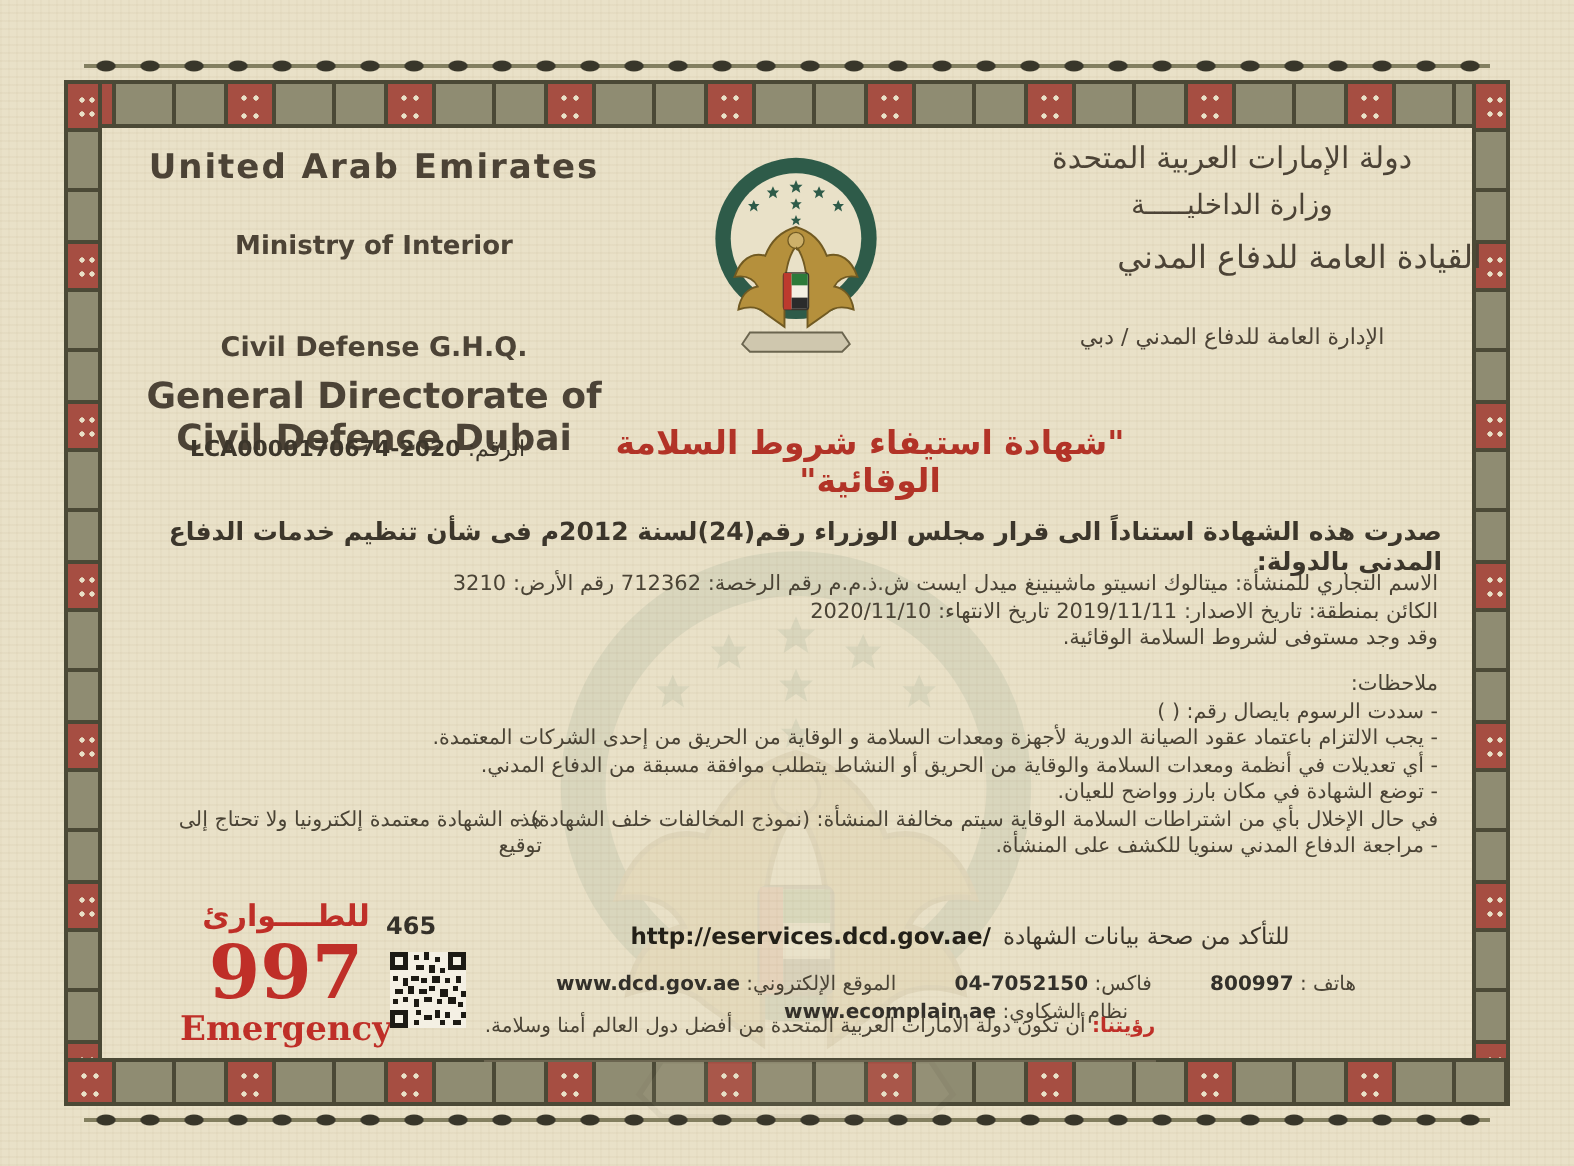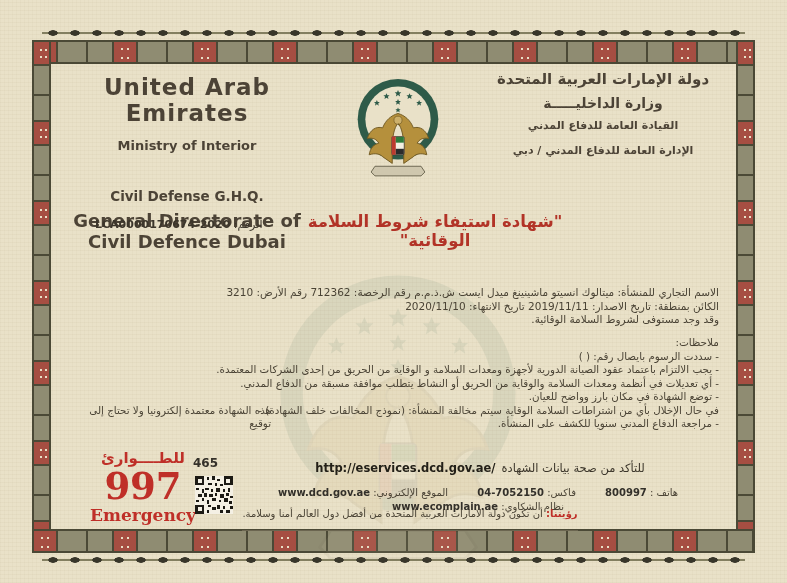--- a/index.html
+++ b/index.html
@@ -58,31 +58,31 @@
     background-size:19px 80px;
   }
   .band-left{left:32px;}
   .band-right{right:32px;}
 
   
   .hdr-en{
     position:absolute;left:62px;top:74px;width:250px;text-align:center;
     color:#4c4336;font-weight:bold;
   }
-  .hdr-en .l1{font-size:23px;letter-spacing:1px;margin-bottom:12px;}
+  .hdr-en .l1{font-size:17px;letter-spacing:1px;margin-bottom:22px;}
   .hdr-en .l2{font-size:13px;margin-bottom:6px;}
   .hdr-en .l3{font-size:13.5px;margin-bottom:6px;margin-top:35px;}
   .hdr-en .l4{font-size:18px;}
   .hdr-ar{
-    position:absolute;right:59px;top:70px;width:250px;text-align:center;
-    direction:rtl;color:#4c4336;font-weight:bold;
+    position:absolute;right:46px;top:70px;width:250px;text-align:center;
+    direction:rtl;color:#4c4336;font-weight:normal;
   }
   .hdr-ar .l1{font-size:15px;margin-bottom:7px;}
   .hdr-ar .l2{font-size:14px;margin-bottom:8px;}
-  .hdr-ar .l3{font-size:11px;margin-bottom:12px;}
+  .hdr-ar .l3{font-size:16px;margin-bottom:24px;text-align:right;}
   .hdr-ar .l4{font-size:11px;}
   .emblem{position:absolute;left:350px;top:60px;width:96px;height:130px;}
   .watermark{
     position:absolute;left:258px;top:230px;width:280px;height:360px;
     opacity:.08;pointer-events:none;
   }
 
   
   .cert-title{
     position:absolute;left:295px;top:212px;width:280px;text-align:center;
@@ -199,20 +199,21 @@
     <div class="l3">القيادة العامة للدفاع المدني</div>
     <div class="l4">الإدارة العامة للدفاع المدني / دبي</div>
   </div>
 
   <div class="cert-title">"شهادة استيفاء شروط السلامة الوقائية"</div>
   <div class="cert-no">
     <span>الرقم:</span>
     <b>LCA0000170674-2020</b>
   </div>
 
+  <div class="intro rtl">صدرت هذه الشهادة استناداً الى قرار مجلس الوزراء رقم(24)لسنة 2012م فى شأن تنظيم خدمات الدفاع المدنى بالدولة:</div>
   <div class="smline rtl tradeline">الاسم التجاري للمنشأة: ميتالوك انسيتو ماشينينغ ميدل ايست ش.ذ.م.م رقم الرخصة: 712362 رقم الأرض: 3210</div>
   <div class="smline rtl locline">الكائن بمنطقة: تاريخ الاصدار: 2019/11/11 تاريخ الانتهاء: 2020/11/10</div>
   <div class="smline rtl compline">وقد وجد مستوفى لشروط السلامة الوقائية.</div>
 
   <div class="notes-h">ملاحظات:</div>
   <div class="notes rtl">
     <div>- سددت الرسوم بايصال رقم: ( )</div>
     <div>- يجب الالتزام باعتماد عقود الصيانة الدورية لأجهزة ومعدات السلامة و الوقاية من الحريق من إحدى الشركات المعتمدة.</div>
     <div>- أي تعديلات في أنظمة ومعدات السلامة والوقاية من الحريق أو النشاط يتطلب موافقة مسبقة من الدفاع المدني.</div>
     <div>- توضع الشهادة في مكان بارز وواضح للعيان.</div>

